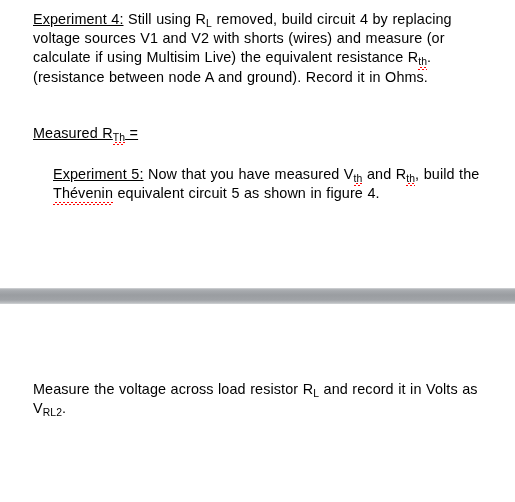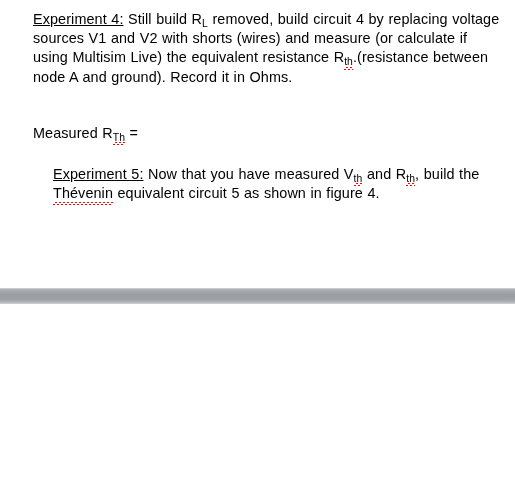--- a/index.html
+++ b/index.html
@@ -34,20 +34,21 @@
     font-size: 14.4px;
     line-height: 19.2px;
     text-align: left;
     margin: 0;
     padding: 0 14px 0 33px;
     letter-spacing: 0.1px;
     word-spacing: 0.4px;
   }
 
   .para.indent {
+    text-decoration: underline;
   }
 
   .exp-label {
     font-weight: normal;
     text-decoration: underline;
     text-underline-offset: 1px;
   }
 
   
   sub {
@@ -91,28 +92,31 @@
       #d5d7d9 15px);
     border-top: 1px solid #c9cbce;
   }
 </style>
 </head>
 <body>
 
 <div class="page">
 
   <div class="doc-section" style="top:10px;">
-    <p class="para"><span class="exp-label">Experiment 4:</span><span>  Still build R</span><sub>L</sub><span> removed, build circuit 4 by replacing voltage sources V1 and V2 with shorts (wires) and measure (or calculate if using Multisim Live) the equivalent resistance R</span><span class="sp"><sub>th</sub></span><span>.(resistance between node A and ground). Record it in Ohms.</span></p>
+    <p class="para"><span class="exp-label">Experiment 4:</span><span>  Still using R</span><sub>L</sub><span> removed, build circuit 4 by replacing voltage sources V1 and V2 with shorts (wires) and measure (or calculate if using Multisim Live) the equivalent resistance R</span><span class="sp"><sub>th</sub></span><span>.(resistance between node A and ground). Record it in Ohms.</span></p>
   </div>
 
   <div class="doc-section" style="top:124px;">
     <p class="para indent"><span>Measured R</span><span class="sp"><sub>Th</sub></span><span> =</span></p>
   </div>
 
   <div class="doc-section" style="top:165px;margin-left:20px;">
     <p class="para"><span class="exp-label">Experiment 5:</span><span>  Now that you have measured V</span><span class="sp"><sub>th</sub></span><span> and R</span><span class="sp"><sub>th</sub></span><span>, build the </span><span class="sp">Thévenin</span><span> equivalent circuit 5 as shown in figure 4.</span></p>
   </div>
 
   <div class="page-gap" style="top:288px;"></div>
 
+  <div class="doc-section" style="top:380px;">
+    <p class="para"><span>Measure the voltage across load resistor R</span><sub>L</sub><span> and record it in Volts as V</span><sub>RL2</sub><span>.</span></p>
+  </div>
 
 
 </div>
 
 </body></html>

